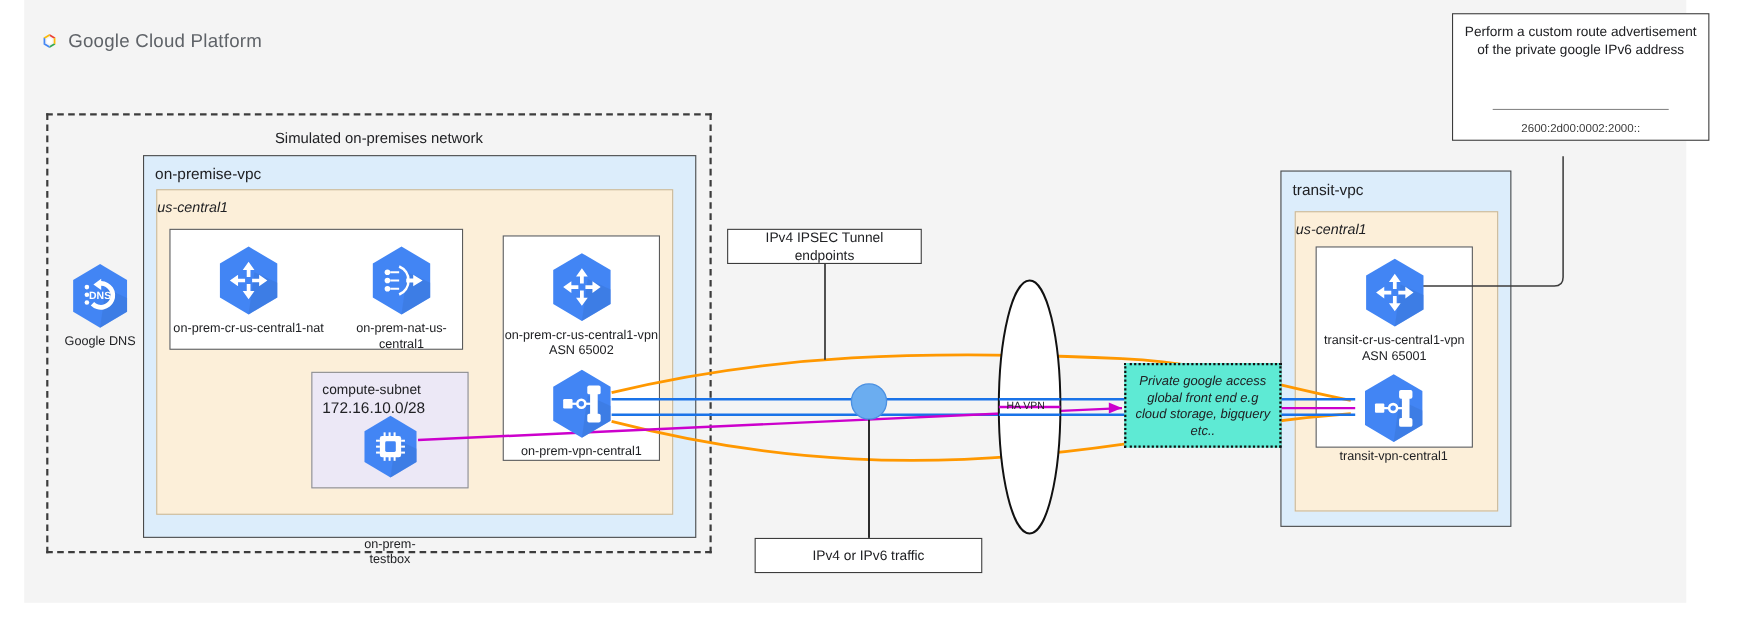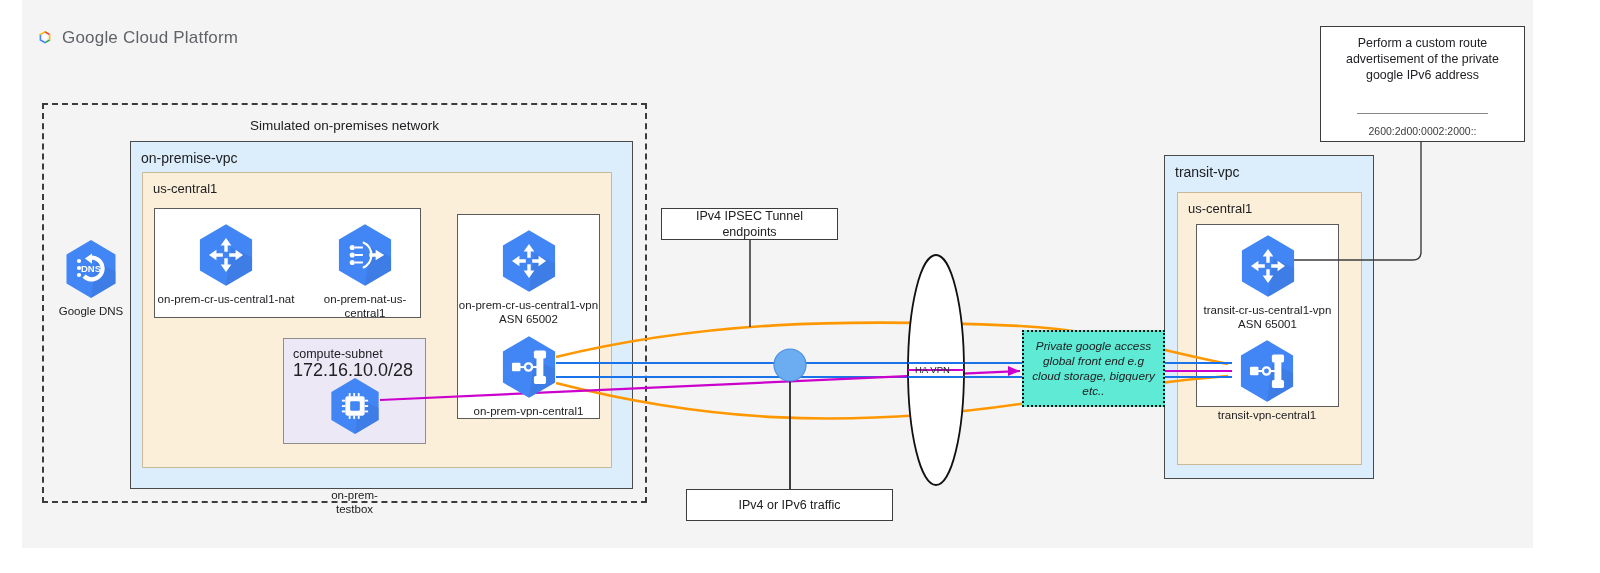--- a/index.html
+++ b/index.html
@@ -17,21 +17,21 @@
   .dashed-outer{border:2px dashed #3c3c3c;background:transparent;}
   .vpc{border:1.5px solid #4a4a4a;background:#dcedfb;}
   .region{border:1.5px solid #c9b899;background:#fcefd9;}
   .white-card{border:1.5px solid #5b5b5b;background:#ffffff;}
   .subnet{border:1.5px solid #8d8d8d;background:#ece8f6;}
   .plain-label-box{border:1.5px solid #3c3c3c;background:#ffffff;}
   .dotted-box{border:2px dotted #111;background:#5eead4;font-style:italic;}
 
   .box-title{position:absolute;font-size:13.5px;color:#202124;white-space:nowrap;}
   .ttl-vpc{left:10px;top:8px;font-size:14px;}
-  .ttl-region{left:10px;top:8px;font-size:13px;}
+  .ttl-region{left:0;top:8px;font-size:13px;font-style:italic;}
 
   .center-title{position:absolute;width:100%;text-align:center;font-size:13.5px;color:#202124;}
 
   
   .node{position:absolute;display:flex;flex-direction:column;align-items:center;}
   .hex-wrap{position:relative;}
   .hex{display:block;}
   .node-cap{margin-top:4px;font-size:11.5px;line-height:14px;color:#202124;text-align:center;white-space:pre-line;}
   .label-txt{position:absolute;left:0;right:0;top:50%;transform:translateY(-50%);
              text-align:center;font-size:12.5px;line-height:16px;color:#202124;padding:0 6px;box-sizing:border-box;}
@@ -77,21 +77,21 @@
   <div class="box region" style="left:142px;top:172px;width:470px;height:296px;">
     <div class="box-title ttl-region">us-central1</div>
   </div>
 
   <div class="box white-card" style="left:154px;top:208px;width:267px;height:110px;"></div>
 
   <div class="box white-card" style="left:457px;top:214px;width:143px;height:205px;"></div>
 
   <div class="box subnet" style="left:283px;top:338px;width:143px;height:106px;">
     <div class="box-title" style="left:9px;top:7px;font-size:12.5px;line-height:16px;">compute-subnet</div>
-    <div class="box-title" style="left:9px;top:23px;font-size:18px;line-height:16px;">172.16.10.0/28</div>
+    <div class="box-title" style="left:9px;top:23px;font-size:14px;line-height:16px;">172.16.10.0/28</div>
   </div>
 
   <div class="box vpc" style="left:1164px;top:155px;width:210px;height:324px;">
     <div class="box-title ttl-vpc">transit-vpc</div>
   </div>
   <div class="box region" style="left:1177px;top:192px;width:185px;height:273px;">
     <div class="box-title ttl-region">us-central1</div>
   </div>
   <div class="box white-card" style="left:1196px;top:224px;width:143px;height:183px;"></div>
 
@@ -285,18 +285,18 @@
   </div>
 
   <div class="box plain-label-box" style="left:686px;top:489px;width:207px;height:32px;">
     <div class="label-txt">IPv4 or IPv6 traffic</div>
   </div>
 
   <div class="box dotted-box" style="left:1022px;top:330px;width:143px;height:77px;">
     <div class="label-txt" style="font-size:11.8px;line-height:15px;">Private google access global front end e.g cloud storage, bigquery etc..</div>
   </div>
 
-  <div class="box plain-label-box" style="left:1320px;top:26px;width:205px;height:116px;">
+  <div class="box plain-label-box" style="left:1320px;top:12px;width:234px;height:116px;">
     <div class="note-body">Perform a custom route advertisement of the private google IPv6 address</div>
     <div class="note-rule"></div>
     <div class="note-addr">2600:2d00:0002:2000::</div>
   </div>
 </div>
 
 </body></html>

